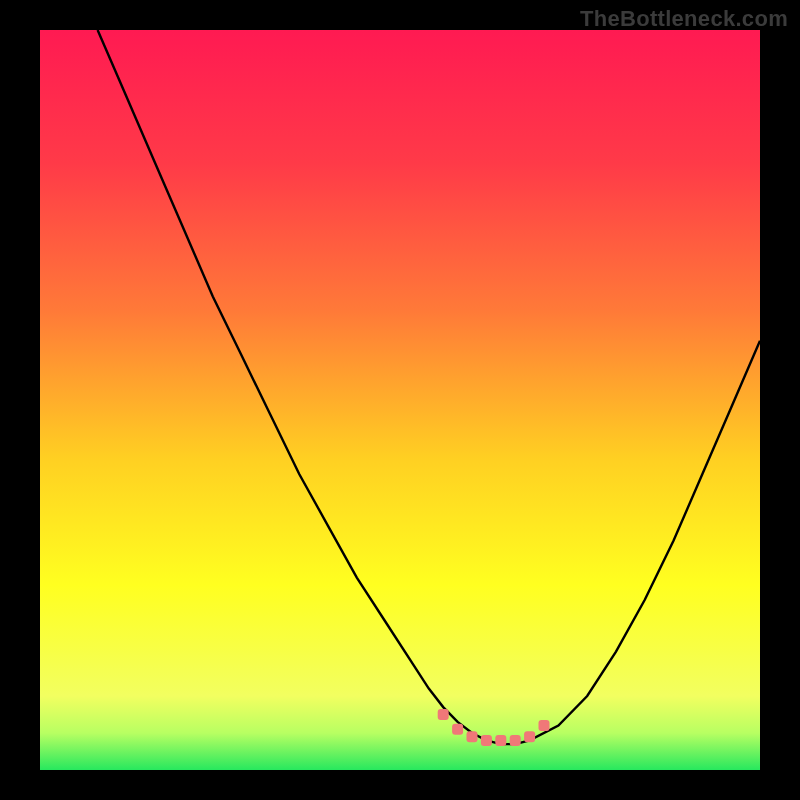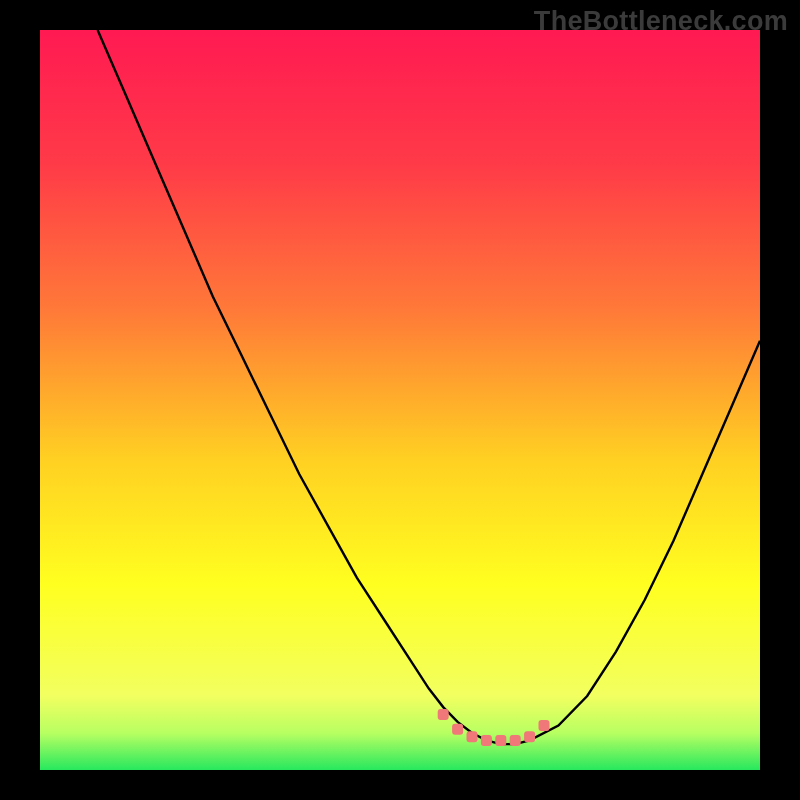--- a/index.html
+++ b/index.html
@@ -14,21 +14,21 @@
   .frame {
     position: relative;
     width: 800px;
     height: 800px;
     background: #000;
   }
   .watermark {
     position: absolute;
     top: 6px;
     right: 12px;
-    font-size: 27px;
+    font-size: 22px;
     font-weight: 600;
     color: #3b3b3b;
     letter-spacing: 0.3px;
     z-index: 5;
   }
   .plot-area {
     position: absolute;
     left: 40px;
     top: 30px;
     width: 720px;

